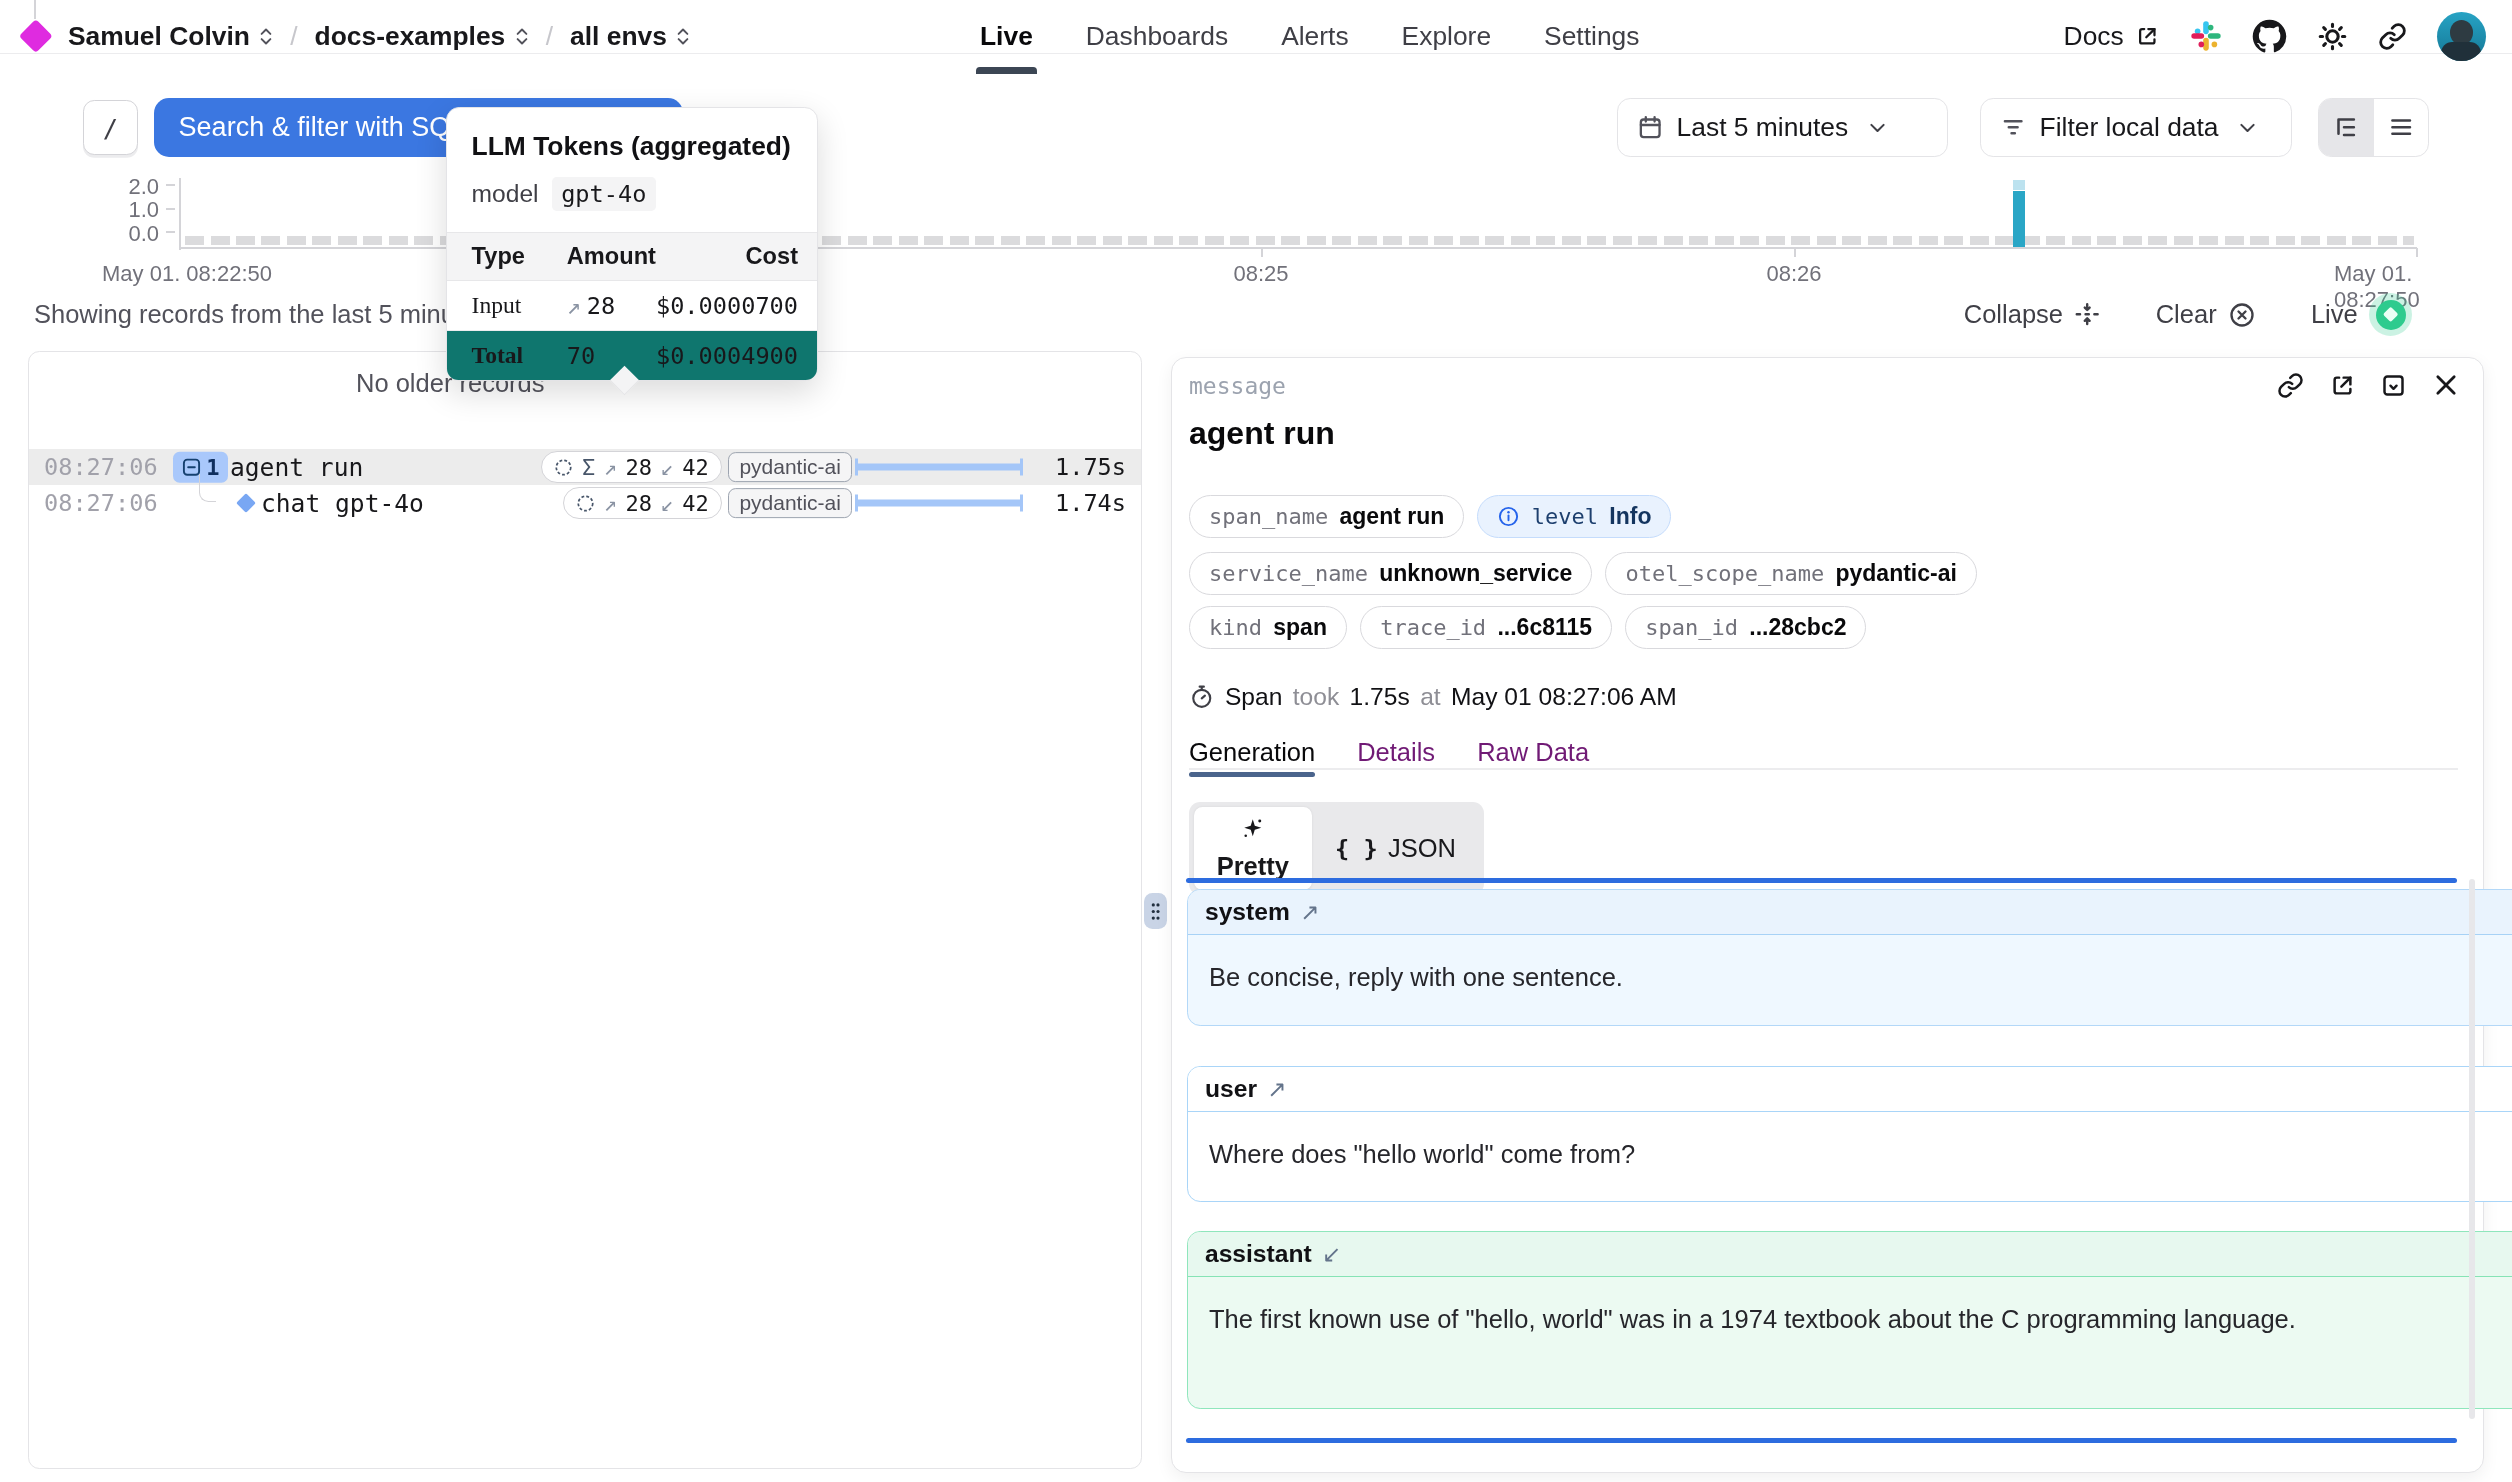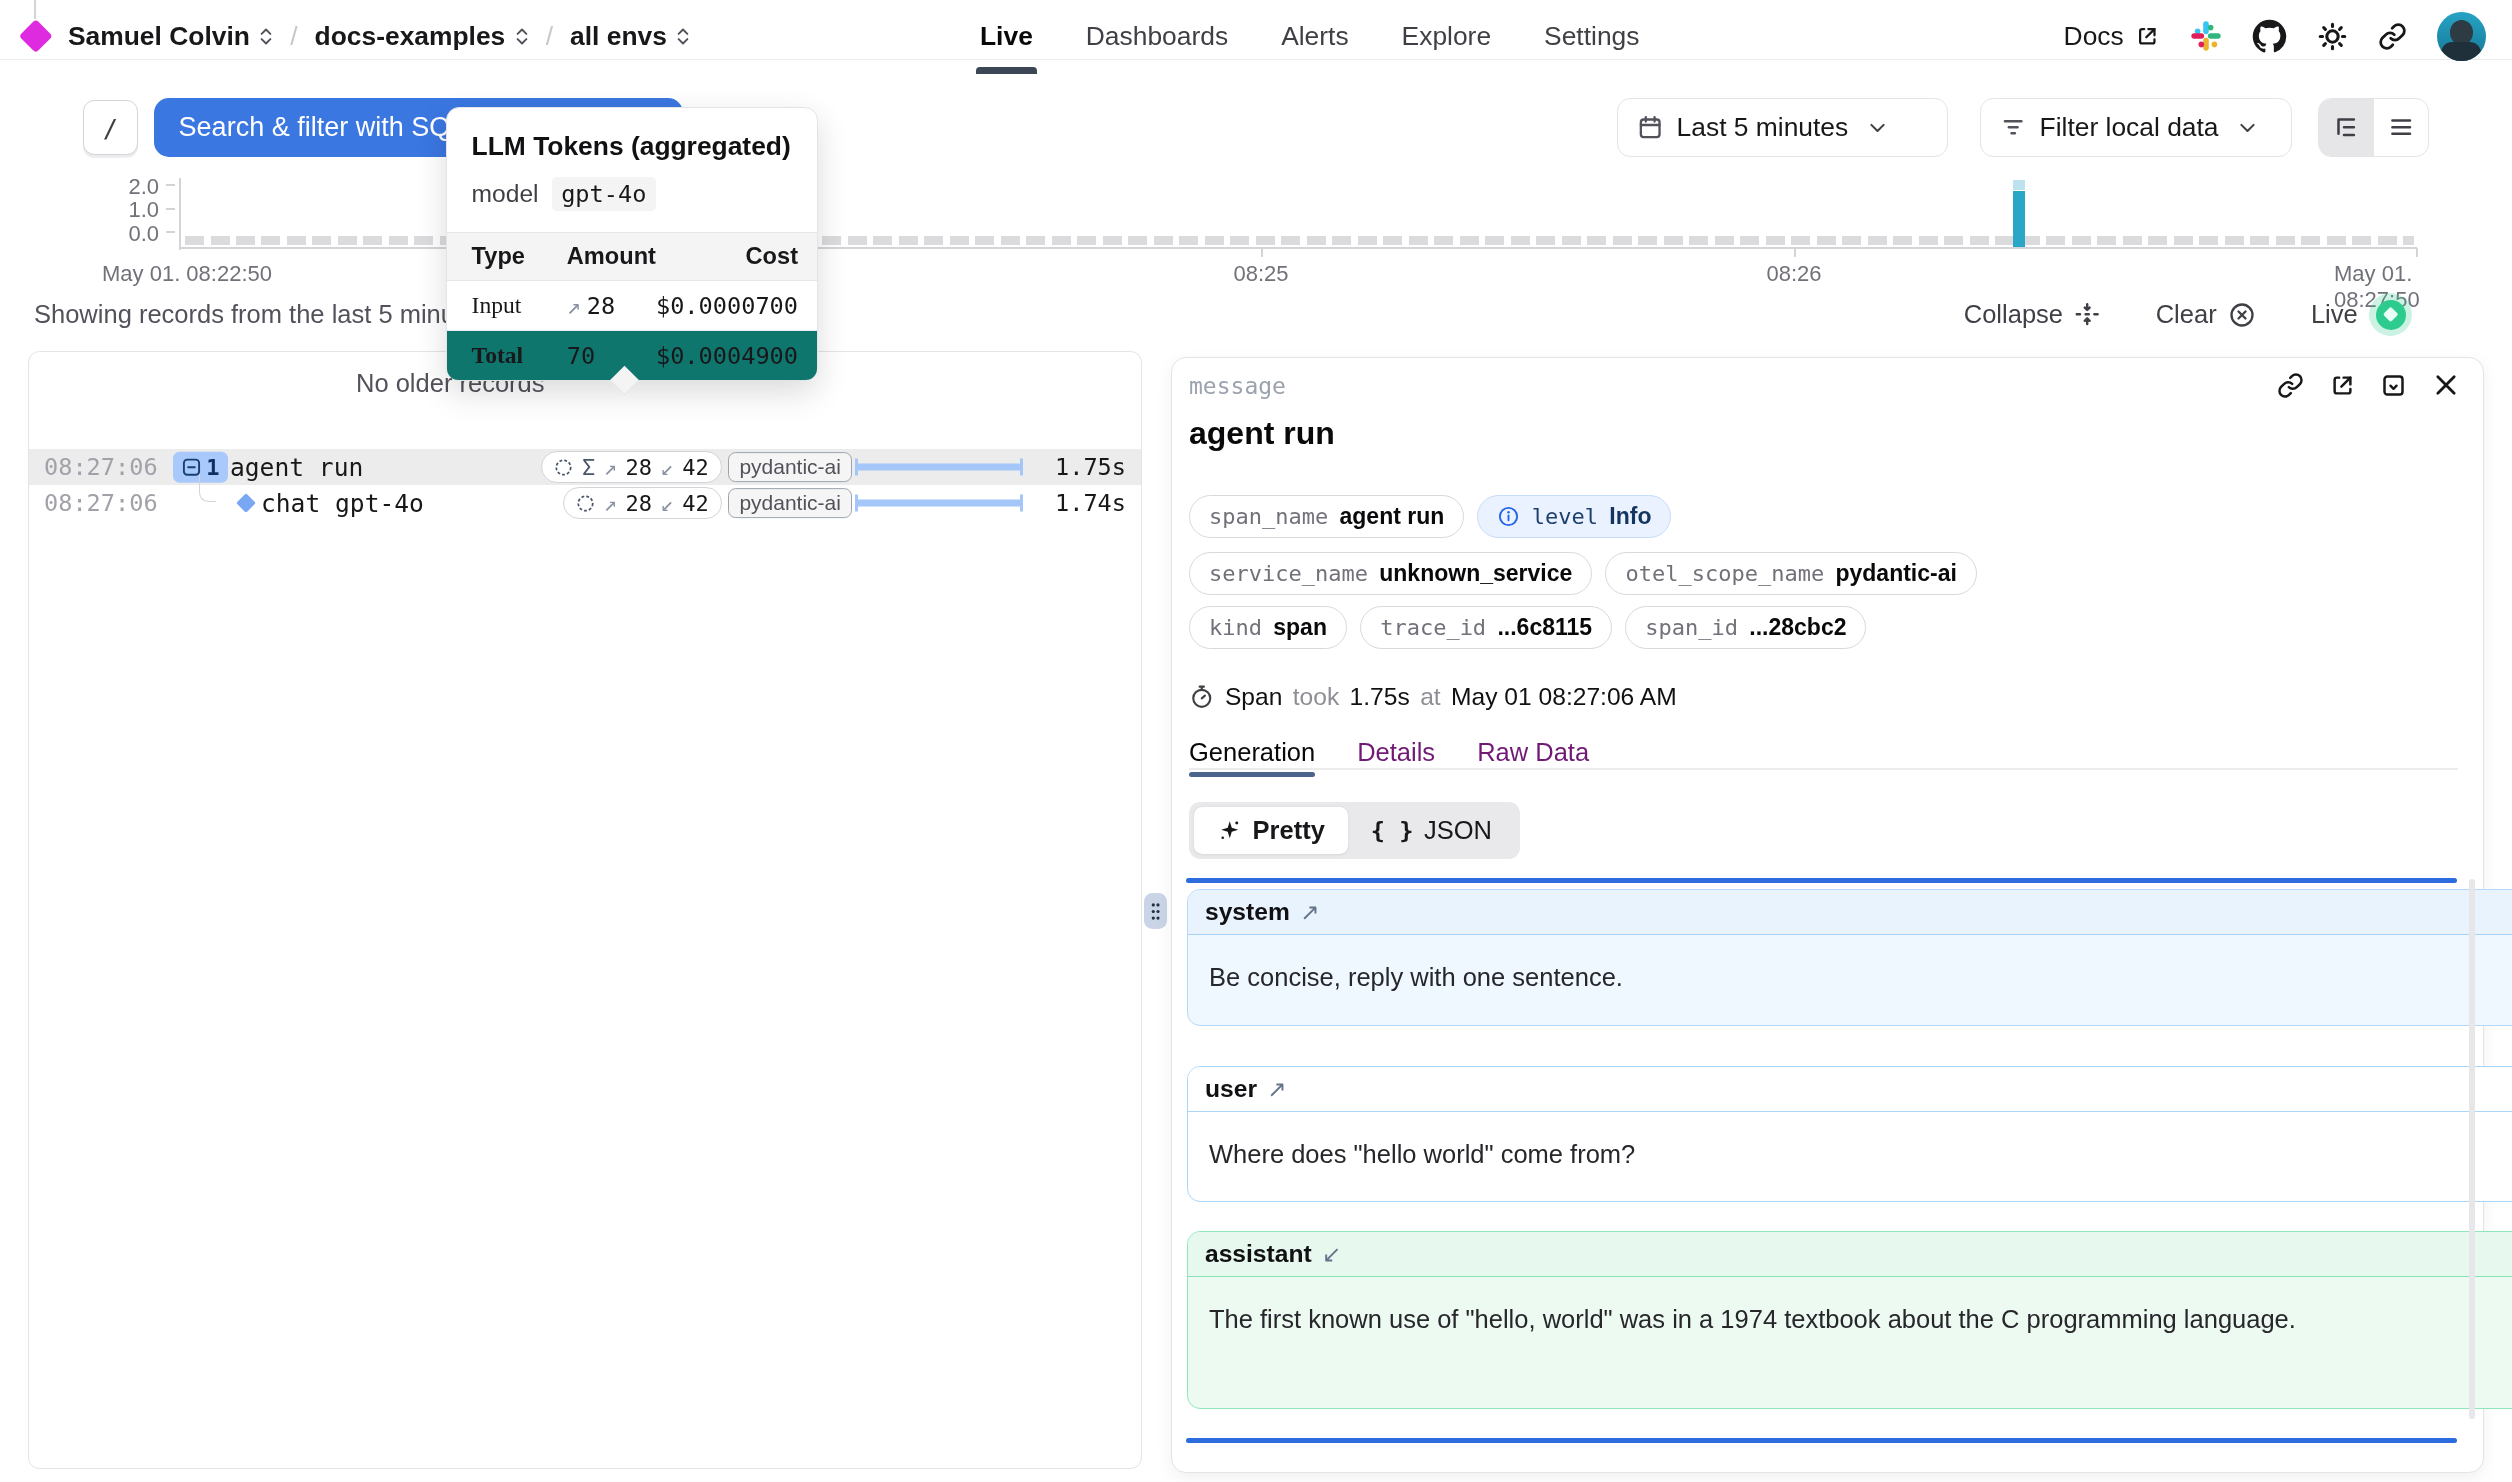--- a/index.html
+++ b/index.html
@@ -5,21 +5,21 @@
   * { margin:0; padding:0; box-sizing:border-box; }
   html,body { background:#fff; }
   .mono { font-family:"DejaVu Sans Mono", monospace; }
   .app {
     position:relative; width:2512px; height:1483px; overflow:hidden;
     background:#fff; font-family:"Liberation Sans", sans-serif; color:#18181b;
   }
   svg { display:block; }
 
   
-  .nav { position:absolute; left:0; top:0; right:0; height:60px; border-bottom:1.9px solid #ececee; background:#fff; }
+  .nav { position:absolute; left:0; top:0; right:0; height:54px; border-bottom:1.9px solid #ececee; background:#fff; }
   .logo-line { position:absolute; left:34px; top:0; width:1.9px; height:19px; background:#d4d4d8; }
   .logo-diamond { position:absolute; left:23.6px; top:23.6px; width:23.6px; height:23.6px; background:#df2be0; transform:rotate(45deg); border-radius:3.8px; }
   .crumbs { position:absolute; left:68px; top:0; height:72px; display:flex; align-items:center; gap:17px; font-size:26.4px; }
   .crumb { display:flex; align-items:center; gap:9.4px; font-weight:600; color:#18181b; cursor:pointer; }
   .crumb-sep { color:#c7c7cc; font-size:26.4px; font-weight:400; }
   .updown { color:#52525b; }
   .nav-tabs { position:absolute; left:980px; top:0; height:72px; display:flex; gap:53px; }
   .ntab { position:relative; display:flex; align-items:center; font-size:26.4px; color:#3f3f46; cursor:pointer; }
   .ntab.active { color:#09090b; font-weight:600; }
   .ntab.active::after { content:""; position:absolute; left:-3.8px; right:-3.8px; bottom:-1.9px; height:6.6px; background:#3c4654; border-radius:3.8px 3.8px 0 0; }
@@ -132,21 +132,21 @@
   .pill.level .info-i { color:#2563eb; }
   .span-line { position:absolute; left:17px; top:325px; display:flex; align-items:center; gap:10.4px; font-size:24.6px; }
   .span-line .dark { color:#111114; } .span-line .gray { color:#8e8e95; }
   .d-tabs { position:absolute; left:17px; top:376px; height:36px; display:flex; gap:42px; }
   .d-tab { position:relative; display:flex; align-items:center; font-size:25.5px; color:#701a75; cursor:pointer; }
   .d-tab.active { color:#09090b; }
   .d-tab.active::after { content:""; position:absolute; left:0; right:0; bottom:-6.6px; height:4.7px; background:#4a648c; border-radius:2.8px; z-index:2; }
   .tabs-rule { position:absolute; left:17px; right:24.6px; top:410px; height:1.9px; background:#ececee; }
   .view-seg { position:absolute; left:17px; top:444px; display:inline-flex; background:#e9e9eb; border-radius:11.3px; padding:4.7px; }
   .seg { display:flex; align-items:center; gap:10.4px; padding:9.4px 23px; font-size:25.5px; color:#18181b; border-radius:8.5px; cursor:pointer; }
-  .seg.active { background:#fff; font-weight:600; box-shadow:0 0.9px 2.8px rgba(0,0,0,.08); }
+  .seg.active { background:#fff; font-weight:600; box-shadow:0 0.9px 2.8px rgba(0,0,0,.08);flex-direction:column; }
   .seg .braces { font-family:"DejaVu Sans Mono",monospace; font-size:23.6px; font-weight:700; }
   .blue-rule { position:absolute; left:14px; width:1271px; height:4.7px; background:#2d6cdf; border-radius:2.8px; }
   .br1 { top:520px; } .br2 { top:1080px; }
   .msg-card { position:absolute; left:15px; width:1390px; border:1.9px solid; border-radius:13.2px; overflow:hidden; }
   .msg-head { height:45px; display:flex; align-items:center; gap:10.4px; padding:0 17px; border-bottom:1.9px solid; font-size:24.6px; font-weight:600; color:#111114; }
   .msg-head .dir { color:#64748b; font-size:23px; font-weight:400; }
   .copy-btn { margin-left:auto; color:#27272a; cursor:pointer; }
   .msg-body { padding:23px 21px; font-size:25.5px; color:#26262b; line-height:1.55; }
   .m-system { top:531px; height:137px; border-color:#b3d8f8; background:#eff8ff; }
   .m-system .msg-head { background:#e9f3fd; border-color:#a7d2f6; }

